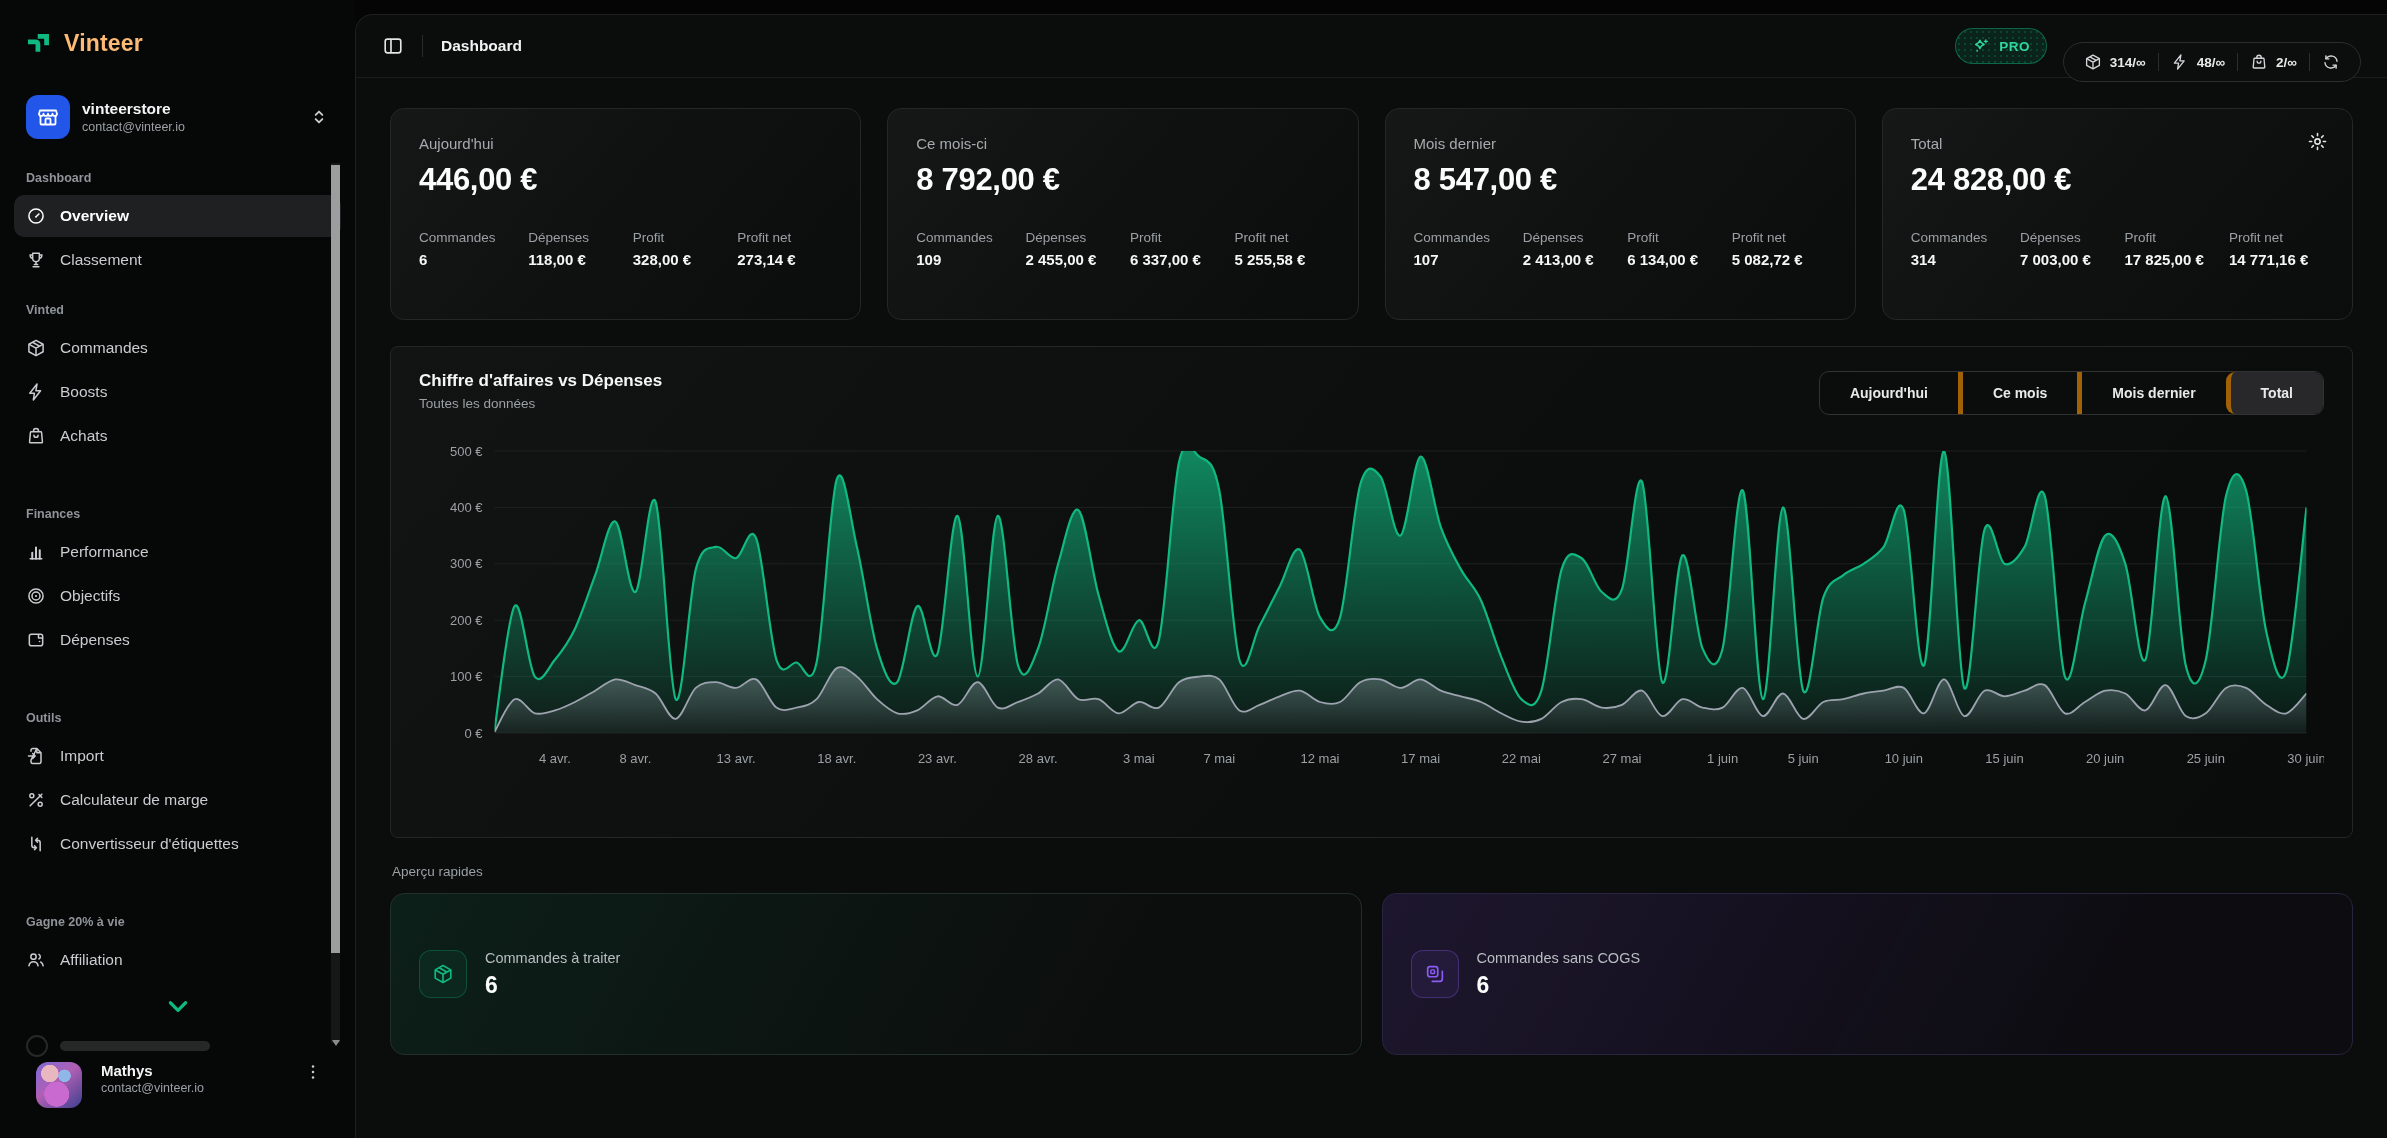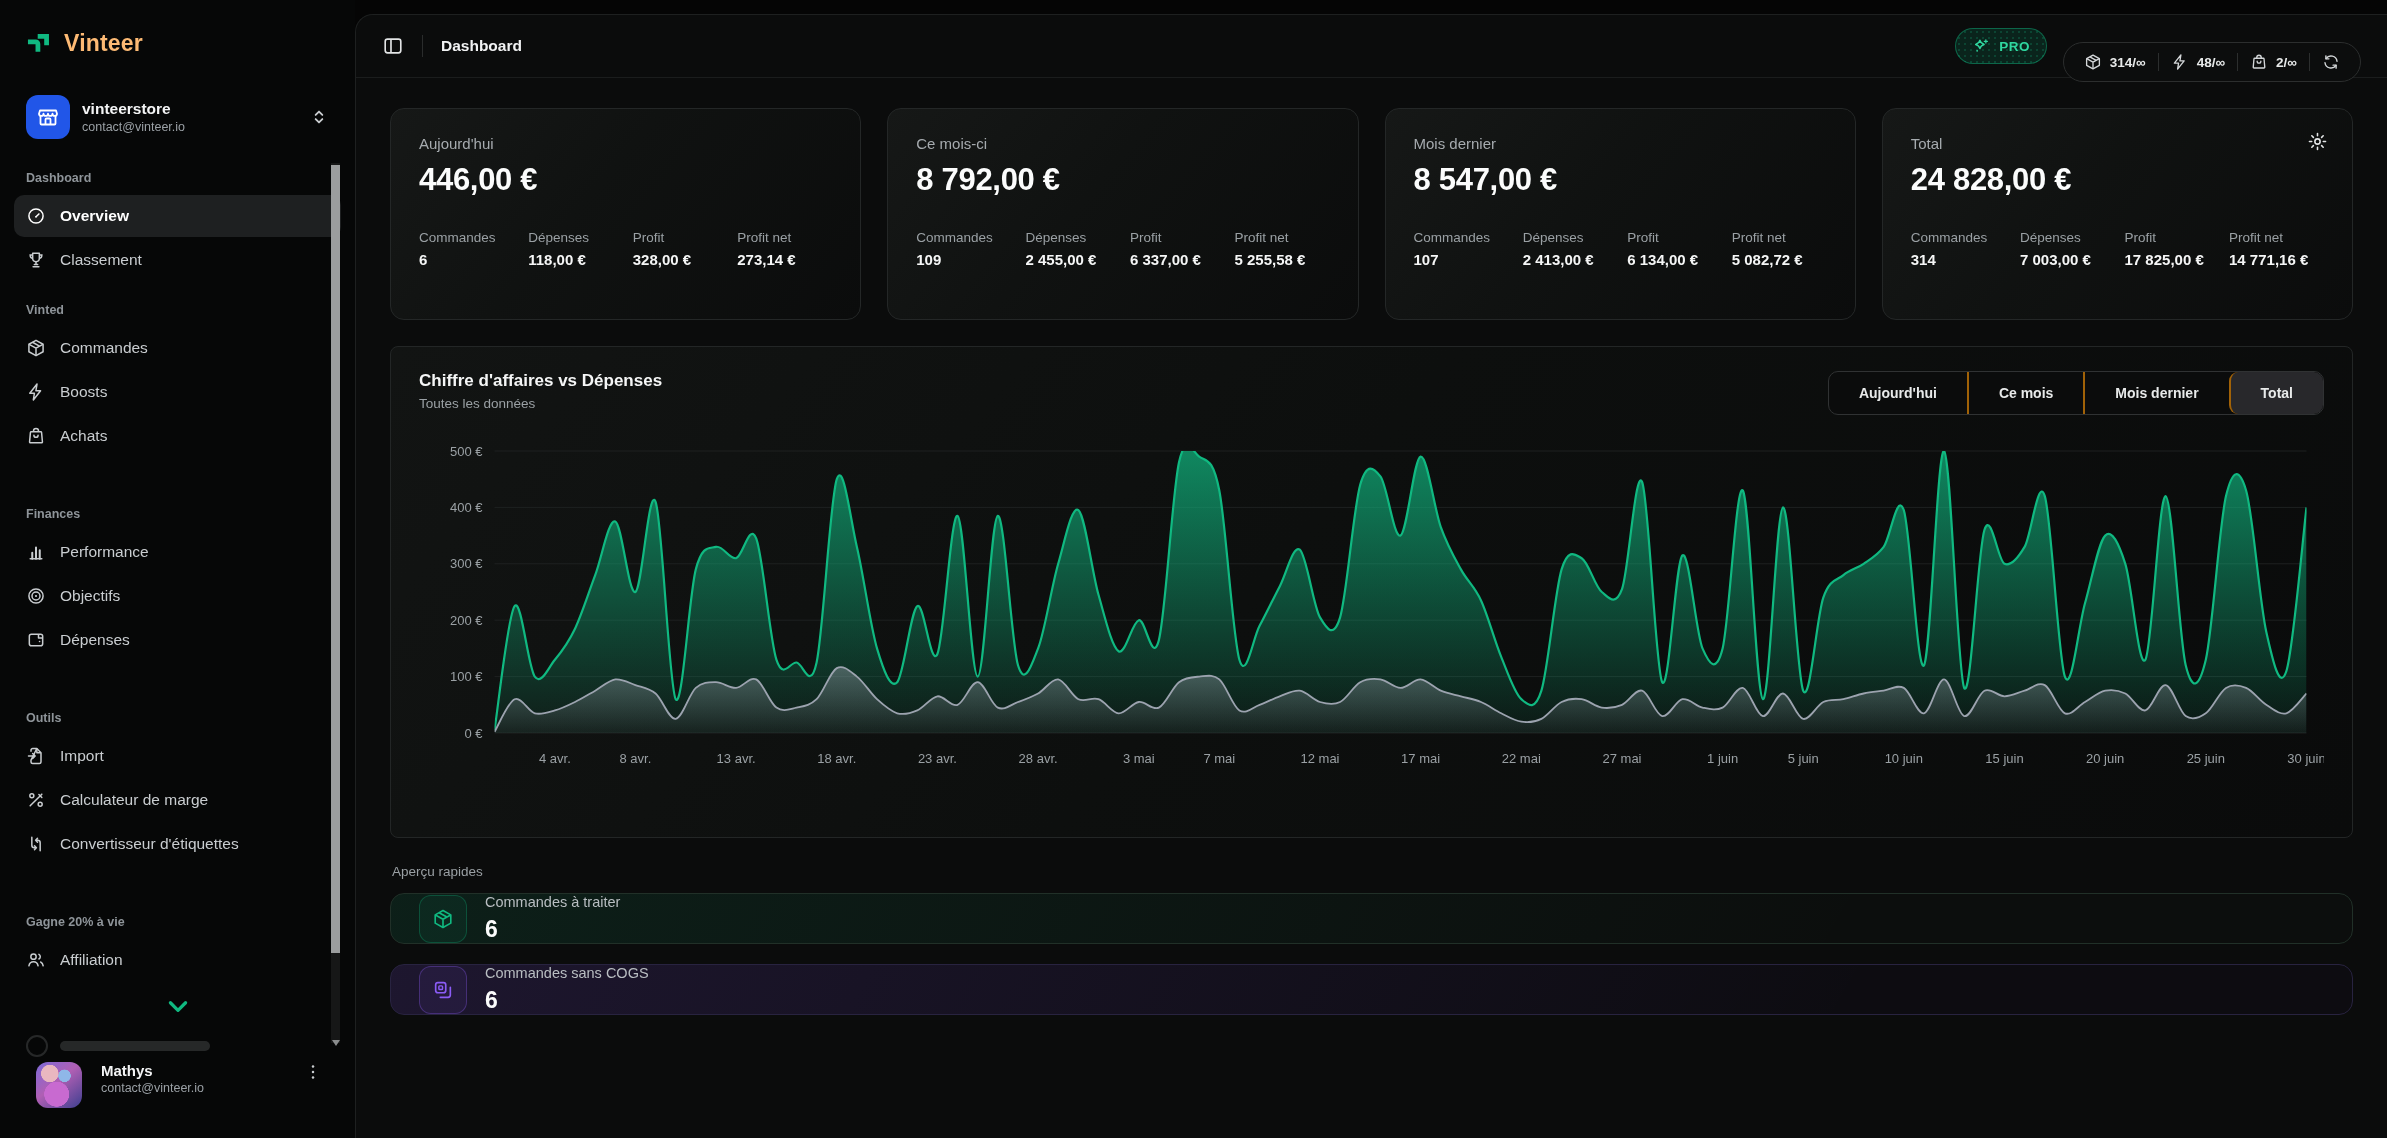--- a/index.html
+++ b/index.html
@@ -66,28 +66,28 @@
   .stat-value { font-size:15px; font-weight:700; color:#f5f6f6; margin-top:6px; }
   .card-gear { position:absolute; top:22px; right:24px; cursor:pointer; }
 
   
   .chart-card { margin:26px 34px 0 34px; height:492px; border:1px solid #232626; border-radius:8px; padding:24px 28px;
     background:linear-gradient(130deg,#121413 0%,#0d0f0e 45%,#0a0b0b 100%); }
   .chart-head { display:flex; align-items:flex-start; }
   .chart-title { font-size:17px; font-weight:700; color:#f5f6f6; }
   .chart-subtitle { font-size:13.5px; color:#9aa0a4; margin-top:5px; }
   .tabs { margin-left:auto; display:flex; border:1px solid #303233; border-radius:10px; overflow:hidden; background:#0b0c0c; }
-  .tab { padding:13px 30px; font-size:14px; font-weight:700; color:#e8eaea; cursor:pointer; border-left:2px solid #a16207; }
+  .tab { padding:13px 30px; font-size:14px; font-weight:700; color:#e8eaea; cursor:pointer; border-left:5px solid #a16207; }
   .tab:first-child { border-left:none; }
   .tab.active { background:#28282b; border-radius:9px; }
   .chart-wrap { margin-top:22px; }
 
   
   .quick-label { margin:26px 34px 0 36px; font-size:13.5px; color:#9aa0a4; }
-  .quick-row { display:flex; gap:20px; margin:14px 34px 0 34px;flex-direction:column; }
+  .quick-row { display:flex; gap:20px; margin:14px 34px 0 34px; }
   .qcard { flex:1; height:162px; border-radius:14px; padding:0 28px; display:flex; align-items:center; gap:18px; cursor:pointer; }
   .qcard.green { border:1px solid #213028; background:linear-gradient(120deg, rgba(16,185,129,.10) 0%, rgba(16,185,129,.04) 45%, rgba(0,0,0,0) 75%), #0c0e0d; }
   .qcard.purple { border:1px solid #282340; background:linear-gradient(120deg, rgba(139,92,246,.13) 0%, rgba(139,92,246,.05) 45%, rgba(0,0,0,0) 75%), #0d0c11; }
   .icon-tile { width:48px; height:48px; border-radius:12px; display:flex; align-items:center; justify-content:center; flex:0 0 auto; }
   .qcard.green .icon-tile { background:rgba(16,185,129,.07); border:1px solid rgba(16,185,129,.28); }
   .qcard.purple .icon-tile { background:rgba(139,92,246,.08); border:1px solid rgba(139,92,246,.32); }
   .q-label { font-size:14.5px; color:#b9bec2; }
   .q-value { font-size:23px; font-weight:700; color:#fbfcfc; margin-top:6px; }
 </style>
 </head>

